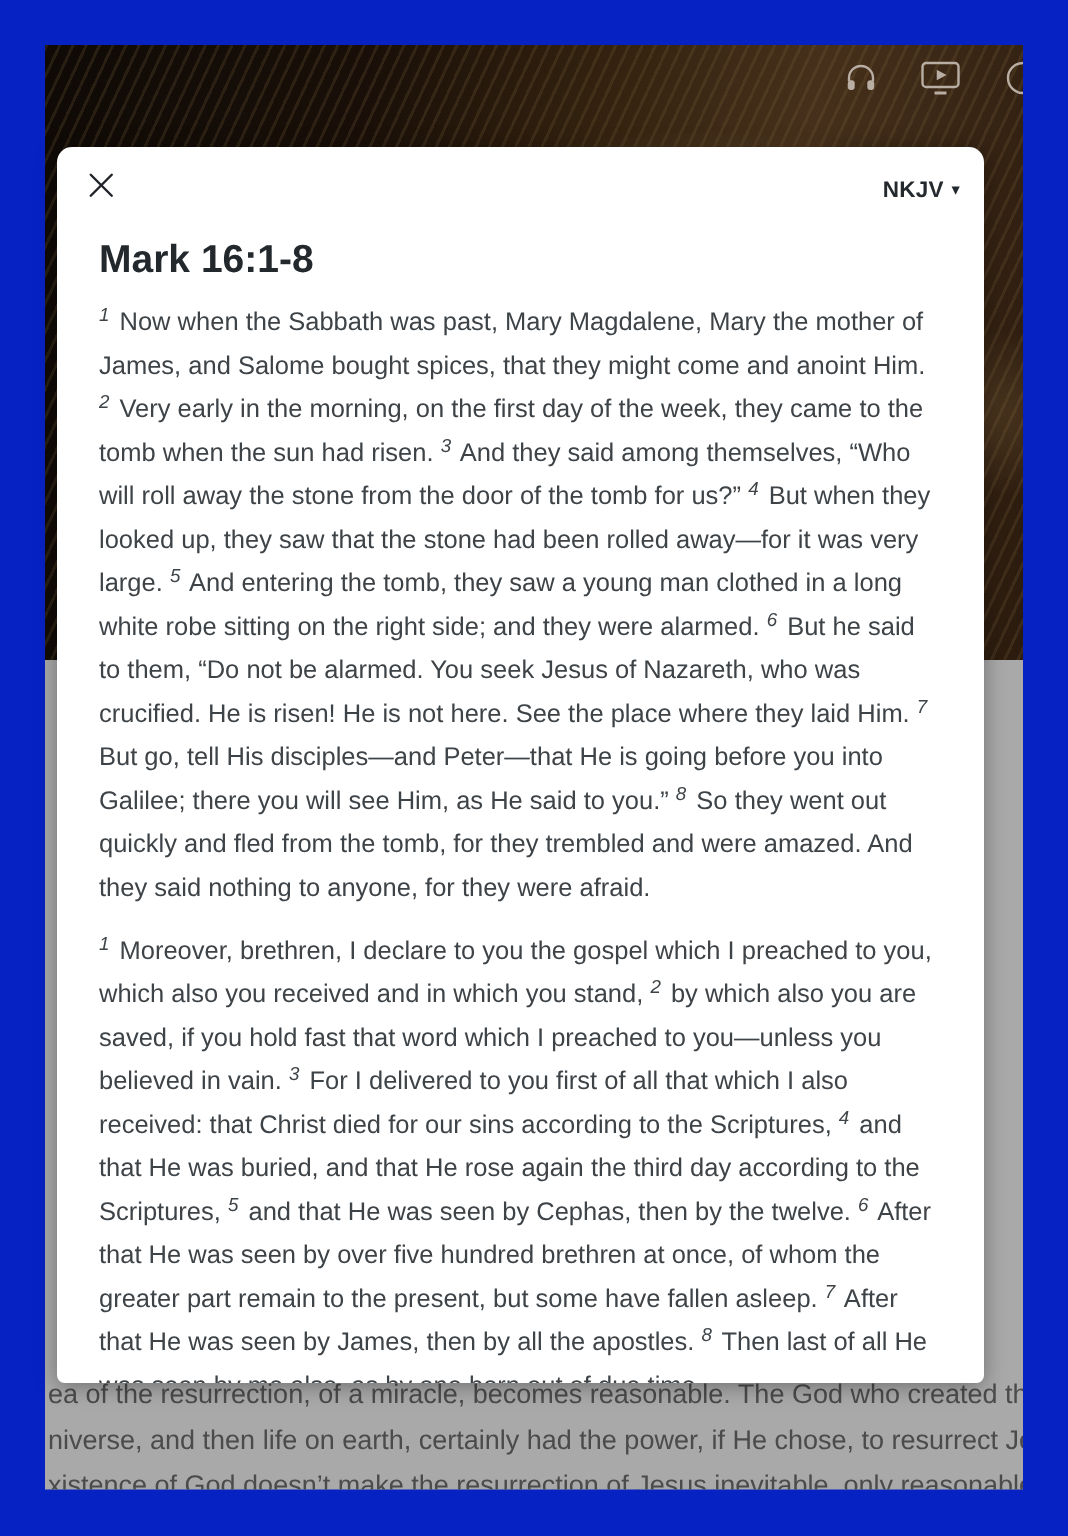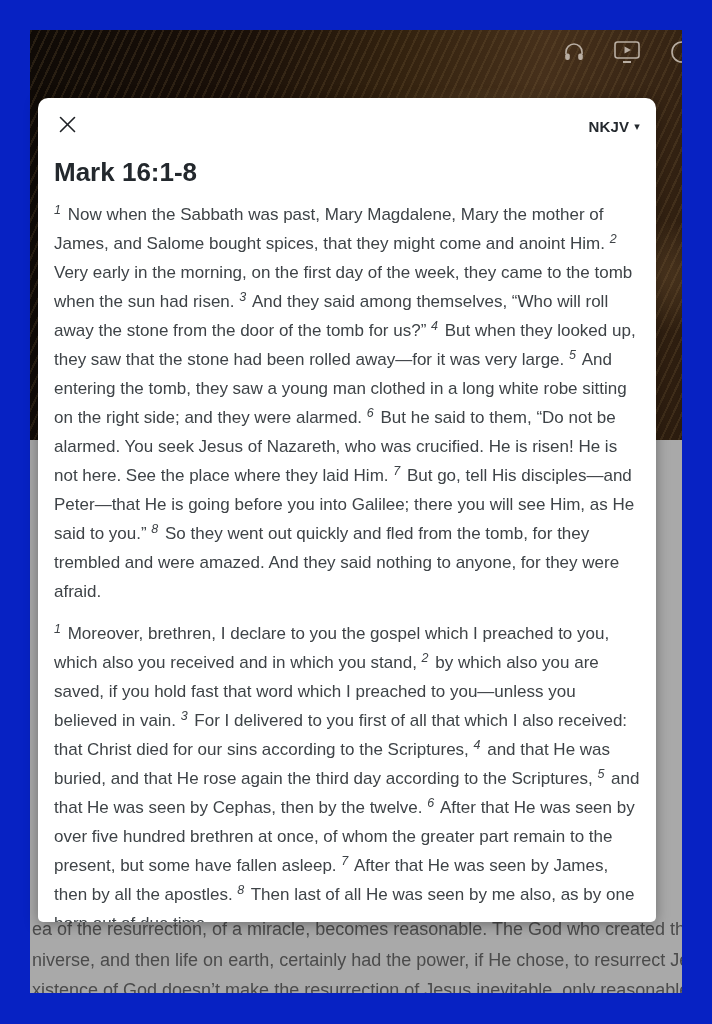--- a/index.html
+++ b/index.html
@@ -38,21 +38,21 @@
     box-sizing:border-box;padding:14px 16px 0 16px;overflow:hidden;
     z-index:5;
   }
   .modal-top{display:flex;justify-content:space-between;align-items:center;height:28px;}
   .close-btn{width:26px;height:26px;display:flex;align-items:center;justify-content:center;cursor:pointer;}
   .version-btn{
     display:flex;align-items:center;gap:5px;cursor:pointer;
     font-size:15px;font-weight:bold;color:#24292e;letter-spacing:.2px;
   }
   .version-caret{font-size:11px;color:#24292e;}
-  .passage{margin:0;}
+  .passage{margin:12px;}
   .passage h2{
     margin:17px 0 0 0;font-size:26px;line-height:30px;font-weight:bold;color:#23282d;
   }
   .passage p{
     margin:13px 0 0 0;font-size:17px;line-height:29px;color:#3e4347;
   }
   .verse-num{
     font-style:italic;font-size:12.5px;vertical-align:6px;line-height:0;margin-right:2px;color:#3e4347;
   }
   .verse-text{}

